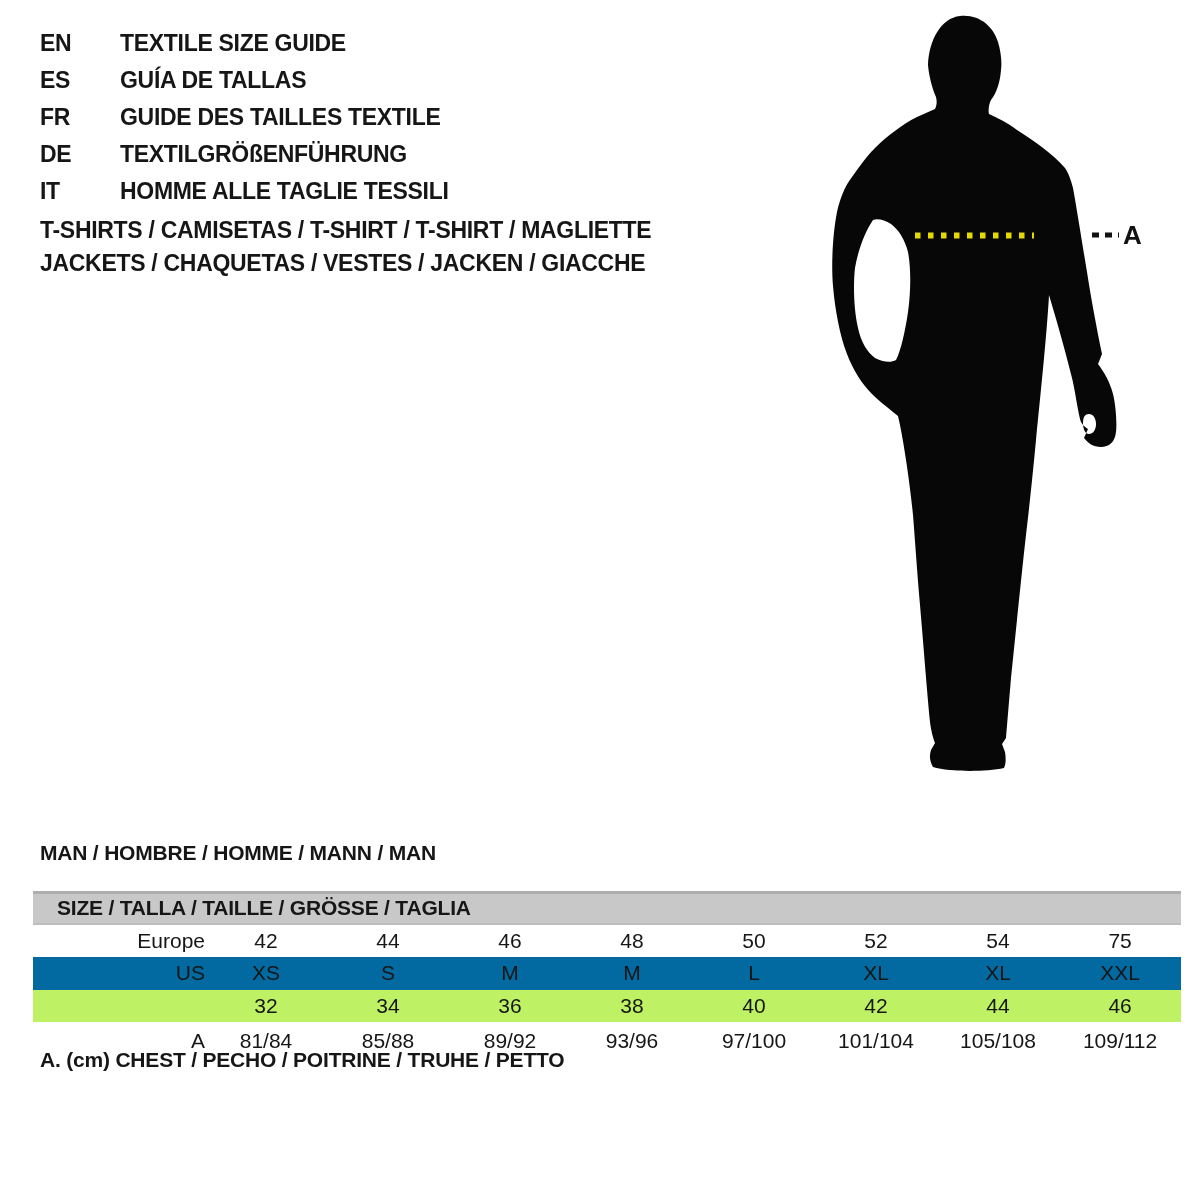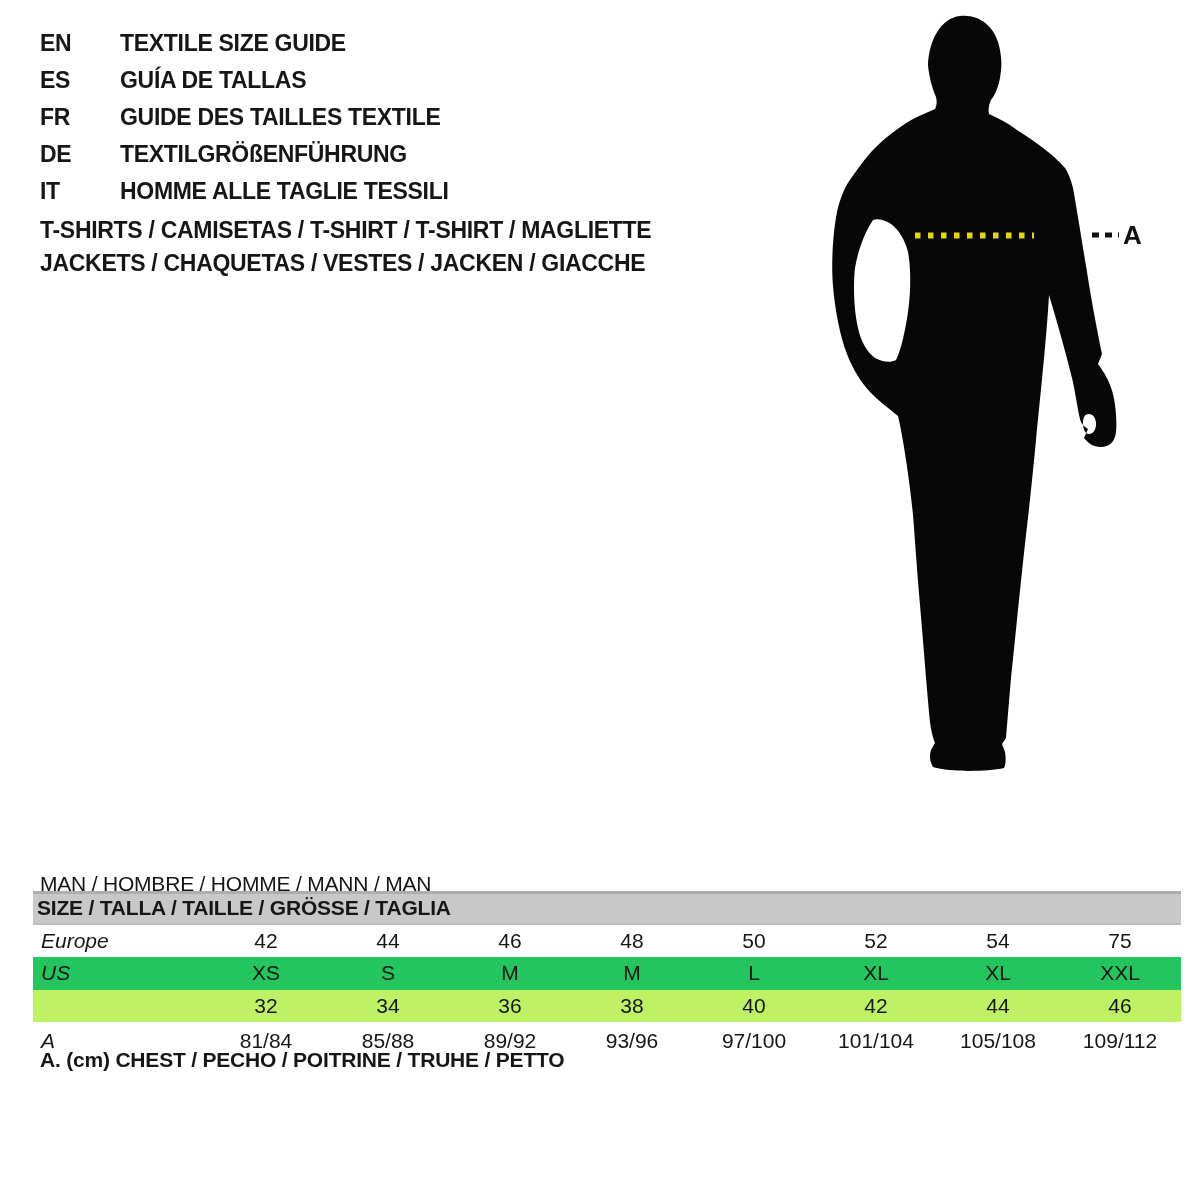--- a/index.html
+++ b/index.html
@@ -16,33 +16,33 @@
   .lang-row { display:flex; height:37px; align-items:center; font-weight:bold; font-size:23px; letter-spacing:-0.3px; }
   .lang-code { width:80px; }
 
   
   .categories { position:absolute; left:40px; top:214px; font-weight:bold; font-size:23px; line-height:33px; letter-spacing:-0.3px; white-space:nowrap; }
 
   
   .figure-wrap { position:absolute; left:825px; top:10px; width:320px; height:785px; }
 
   
-  .section-title { position:absolute; left:40px; top:841px; font-weight:normal; font-size:21px; letter-spacing:-0.2px;margin-top:31px; }
+  .section-title { position:absolute; left:40px; top:841px; font-weight:bold; font-size:21px; letter-spacing:-0.2px; }
 
   
   .size-table { position:absolute; left:33px; top:891px; width:1148px; border-collapse:collapse; table-layout:fixed; font-size:21px; }
   .size-table th.head {
     background:#c8c8c8; text-align:left; font-weight:bold; font-size:21px;
-    height:31px; padding-left:4px; letter-spacing:-0.2px;
+    height:31px; padding-left:24px; letter-spacing:-0.2px;
     border-top:3px solid #aeaeae; border-bottom:2px solid #bdbdbd;
   }
   .size-table td { text-align:center; vertical-align:middle; font-weight:normal; }
-  .size-table td.rowlabel { text-align:left; padding-left:8px;font-style:italic; }
+  .size-table td.rowlabel { text-align:right; padding-left:8px; }
   .size-table tr.r-europe td { height:33px; background:#ffffff; }
-  .size-table tr.r-us td     { height:33px; background:#22c55e; }
+  .size-table tr.r-us td     { height:33px; background:#0369a1; }
   .size-table tr.r-num td    { height:32px; background:#bef264; }
   .size-table tr.r-a td      { height:38px; background:#ffffff; }
 
   
   .footnote { position:absolute; left:40px; top:1048px; font-weight:bold; font-size:21px; letter-spacing:-0.2px; }
 </style>
 </head>
 <body>
 
 <div class="canvas">

